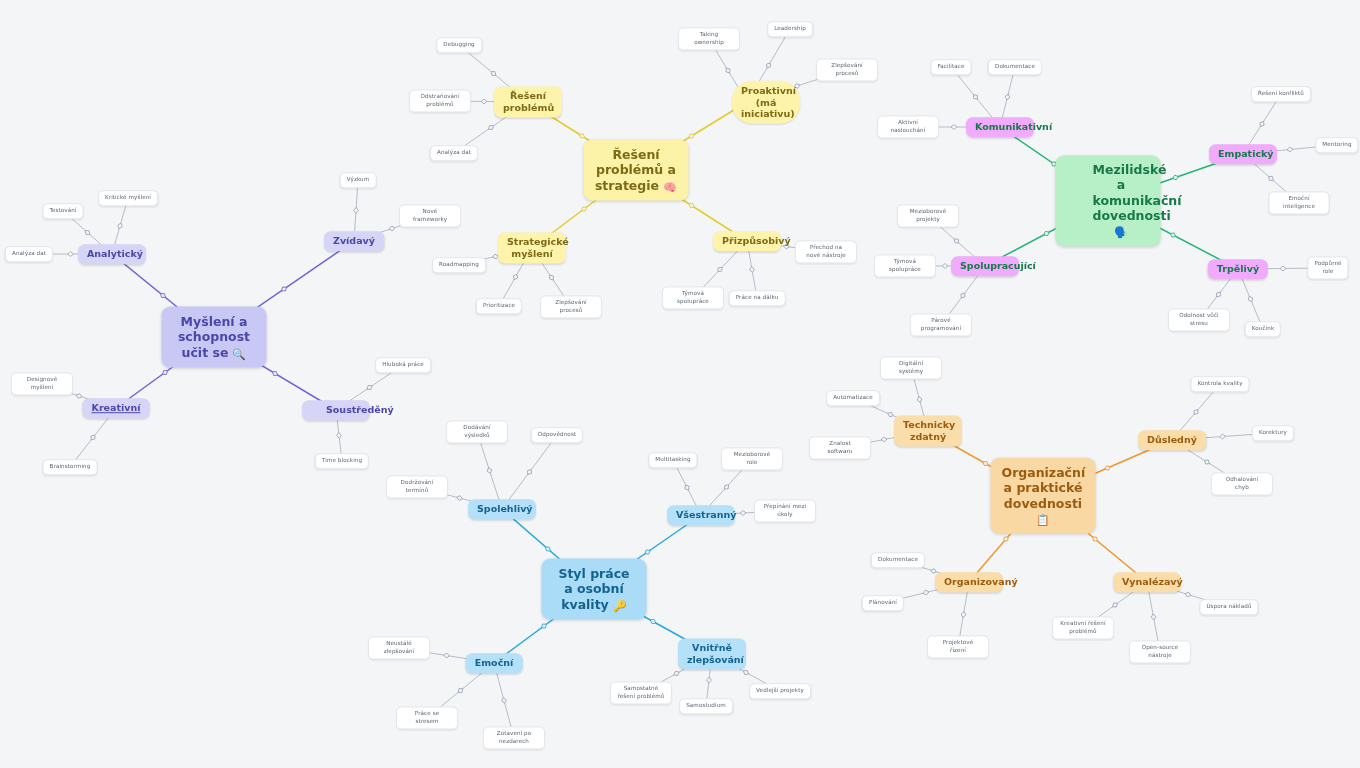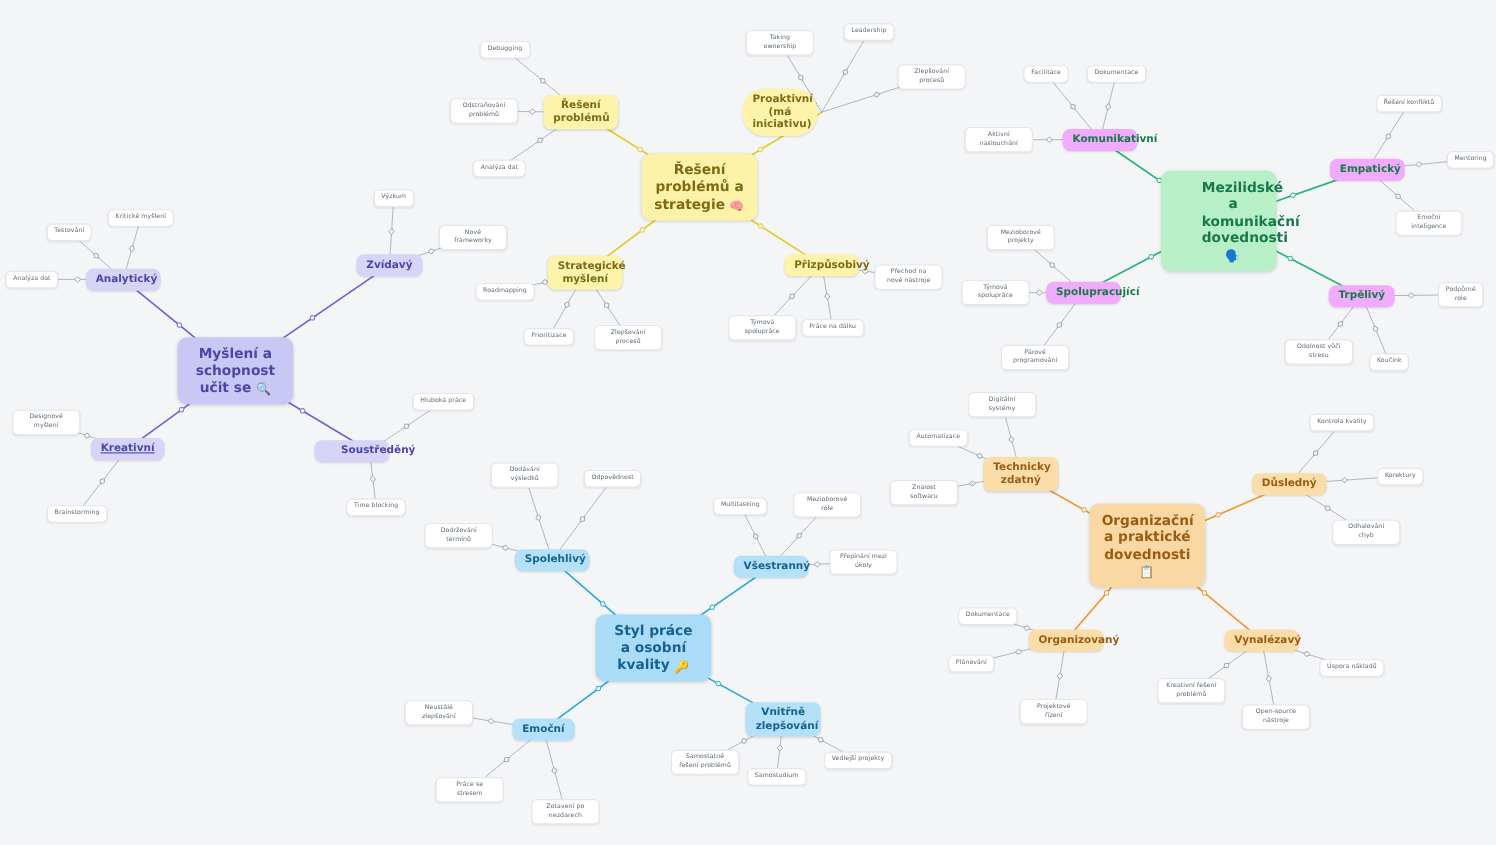--- a/index.html
+++ b/index.html
@@ -391,32 +391,32 @@
         <div class="node n-leaf" style="left: 128px; top: 198px; max-width: 62px;">Kritické myšlení</div>
         <div class="node n-branch" style="left: 112px; top: 254px; max-width: 68px;">Analytický</div>
         <div class="node n-leaf" style="left: 358px; top: 180px; max-width: 62px;">Výzkum</div>
         <div class="node n-leaf" style="left: 430px; top: 216px; max-width: 62px;">Nové frameworky</div>
         <div class="node n-branch" style="left: 354px; top: 241px; max-width: 68px;">Zvídavý</div>
         <div class="node n-leaf" style="left: 42px; top: 384px; max-width: 62px;">Designové myšlení</div>
         <div class="node n-leaf" style="left: 70px; top: 467px; max-width: 62px;">Brainstorming</div>
         <div class="node n-branch" style="left: 116px; top: 408px; max-width: 68px; text-decoration: underline;">Kreativní</div>
         <div class="node n-leaf" style="left: 403px; top: 365px; max-width: 62px;">Hluboká práce</div>
         <div class="node n-leaf" style="left: 342px; top: 461px; max-width: 62px;">Time blocking</div>
-        <div class="node n-branch" style="left: 320px; top: 410px; max-width: 68px; padding-left: 24px;">Soustředěný</div>
+        <div class="node n-branch" style="left: 336px; top: 410px; max-width: 68px; padding-left: 24px;">Soustředěný</div>
         <div class="node n-central" style="left: 214px; top: 337px; max-width: 105px;"><span>Myšlení a schopnost učit se</span> <span class="emoji">🔍</span></div>
       </div>
       <div class="c-yellow">
         <div class="node n-leaf" style="left: 459px; top: 45px; max-width: 62px;">Debugging</div>
         <div class="node n-leaf" style="left: 440px; top: 101px; max-width: 62px;">Odstraňování problémů</div>
         <div class="node n-leaf" style="left: 454px; top: 153px; max-width: 62px;">Analýza dat</div>
         <div class="node n-branch" style="left: 528px; top: 102px; max-width: 68px;">Řešení problémů</div>
         <div class="node n-leaf" style="left: 709px; top: 39px; max-width: 62px;">Taking ownership</div>
         <div class="node n-leaf" style="left: 790px; top: 29px; max-width: 62px;">Leadership</div>
         <div class="node n-leaf" style="left: 847px; top: 70px; max-width: 62px;">Zlepšování procesů</div>
-        <div class="node n-branch" style="left: 709px; top: 102px; max-width: 68px; border-radius: 20px;">Proaktivní (má iniciativu)</div>
+        <div class="node n-branch" style="left: 766px; top: 102px; max-width: 68px; border-radius: 20px;">Proaktivní (má iniciativu)</div>
         <div class="node n-leaf" style="left: 459px; top: 265px; max-width: 62px;">Roadmapping</div>
         <div class="node n-leaf" style="left: 499px; top: 306px; max-width: 62px;">Prioritizace</div>
         <div class="node n-leaf" style="left: 571px; top: 307px; max-width: 62px;">Zlepšování procesů</div>
         <div class="node n-branch" style="left: 532px; top: 248px; max-width: 68px;">Strategické myšlení</div>
         <div class="node n-leaf" style="left: 826px; top: 252px; max-width: 62px;">Přechod na nové nástroje</div>
         <div class="node n-leaf" style="left: 693px; top: 298px; max-width: 62px;">Týmová spolupráce</div>
         <div class="node n-leaf" style="left: 757px; top: 298px; max-width: 62px;">Práce na dálku</div>
         <div class="node n-branch" style="left: 747px; top: 241px; max-width: 68px;">Přizpůsobivý</div>
         <div class="node n-central" style="left: 636px; top: 170px; max-width: 105px;"><span>Řešení problémů a strategie</span> <span class="emoji">🧠</span></div>
       </div>

